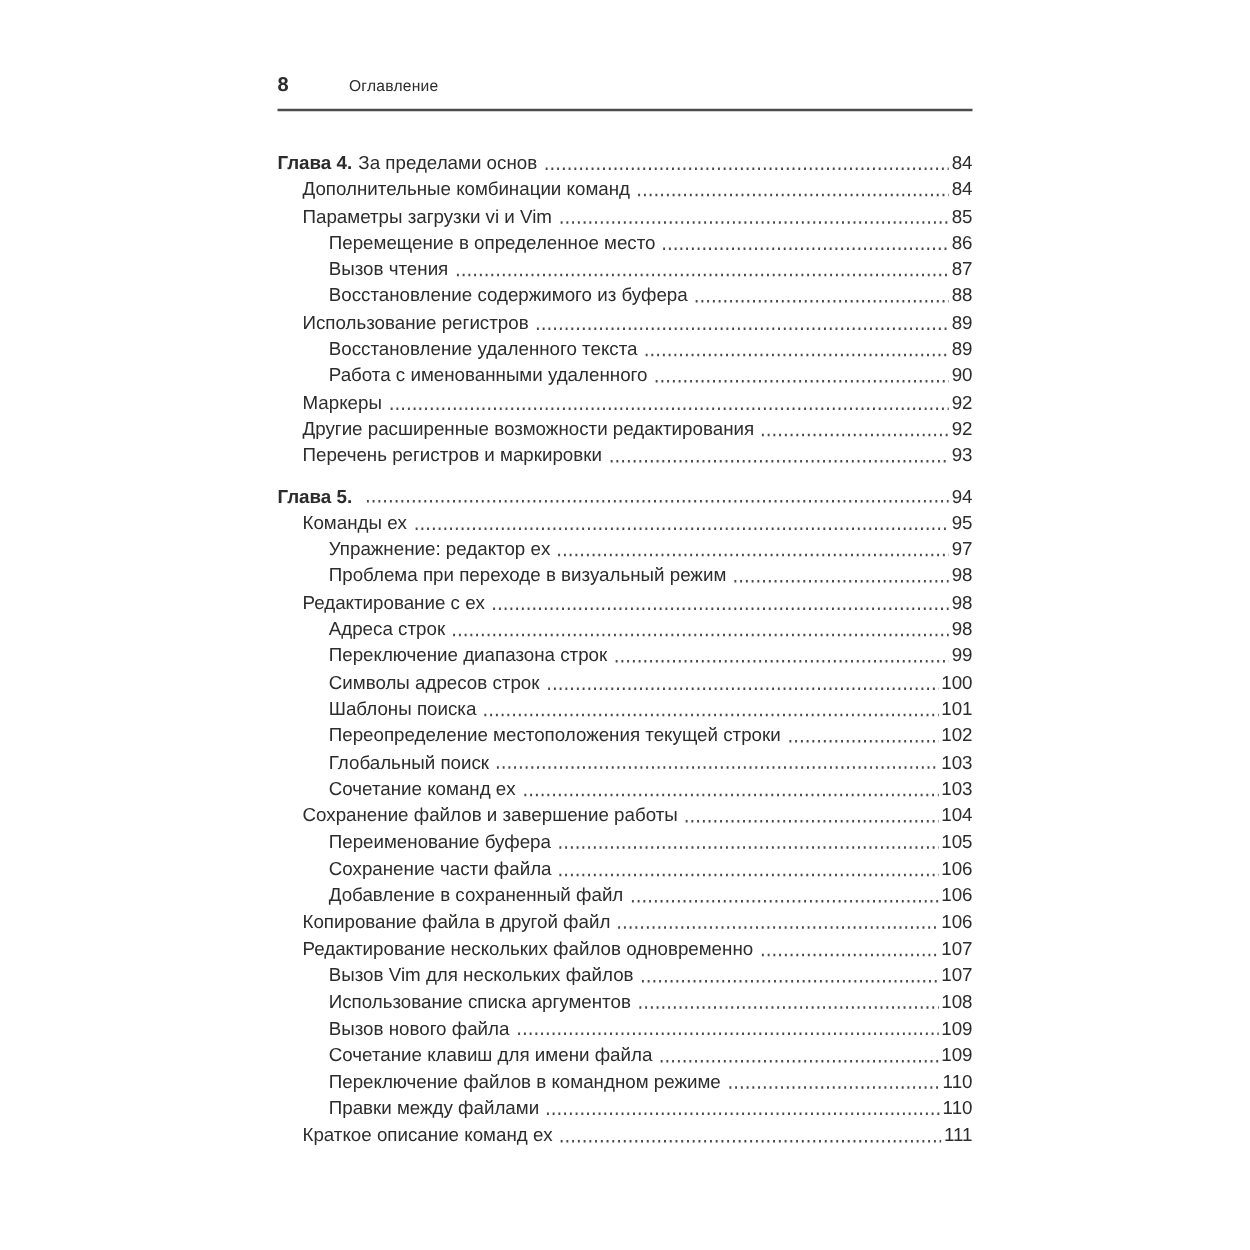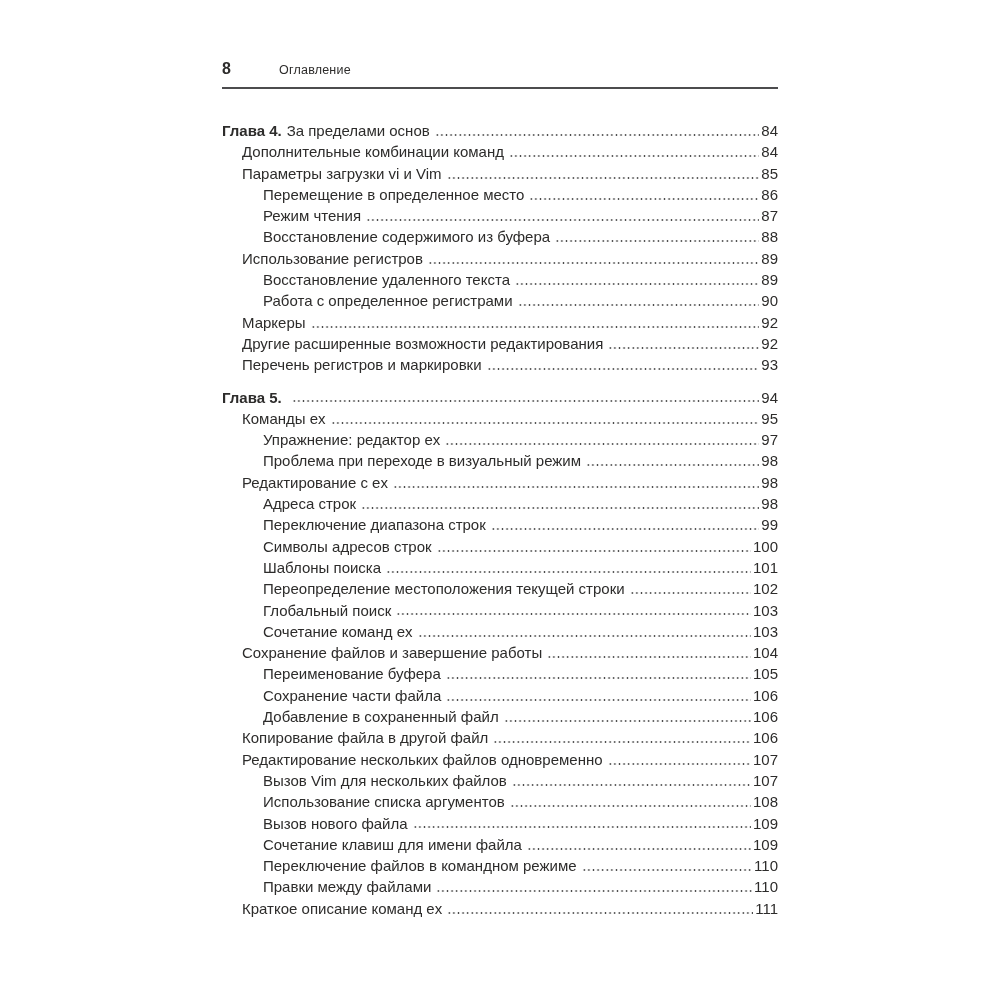--- a/index.html
+++ b/index.html
@@ -99,21 +99,21 @@
     <span class="pageno">85</span>
   </div>
         <div class="toc-row level-2">
     <span class="prefix"></span>
     <span class="title">Перемещение в определенное место</span>
     <span class="leader"></span>
     <span class="pageno">86</span>
   </div>
         <div class="toc-row level-2">
     <span class="prefix"></span>
-    <span class="title">Режим чтения</span>
+    <span class="title">Вызов чтения</span>
     <span class="leader"></span>
     <span class="pageno">87</span>
   </div>
         <div class="toc-row level-2">
     <span class="prefix"></span>
     <span class="title">Восстановление содержимого из буфера</span>
     <span class="leader"></span>
     <span class="pageno">88</span>
   </div>
         <div class="toc-row level-1">
@@ -123,21 +123,21 @@
     <span class="pageno">89</span>
   </div>
         <div class="toc-row level-2">
     <span class="prefix"></span>
     <span class="title">Восстановление удаленного текста</span>
     <span class="leader"></span>
     <span class="pageno">89</span>
   </div>
         <div class="toc-row level-2">
     <span class="prefix"></span>
-    <span class="title">Работа с определенное регистрами</span>
+    <span class="title">Работа с именованными удаленного</span>
     <span class="leader"></span>
     <span class="pageno">90</span>
   </div>
         <div class="toc-row level-1">
     <span class="prefix"></span>
     <span class="title">Маркеры</span>
     <span class="leader"></span>
     <span class="pageno">92</span>
   </div>
         <div class="toc-row level-1">

